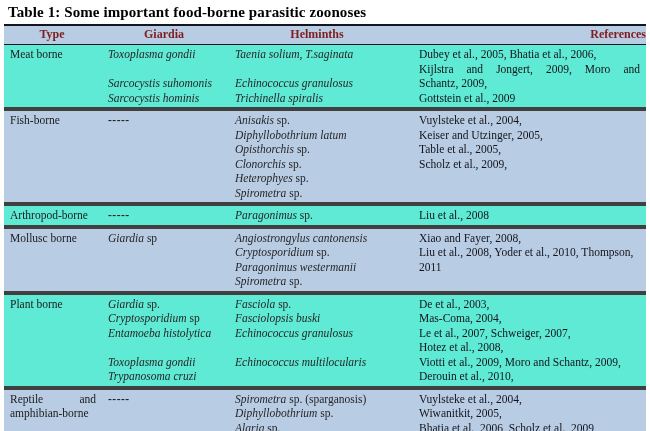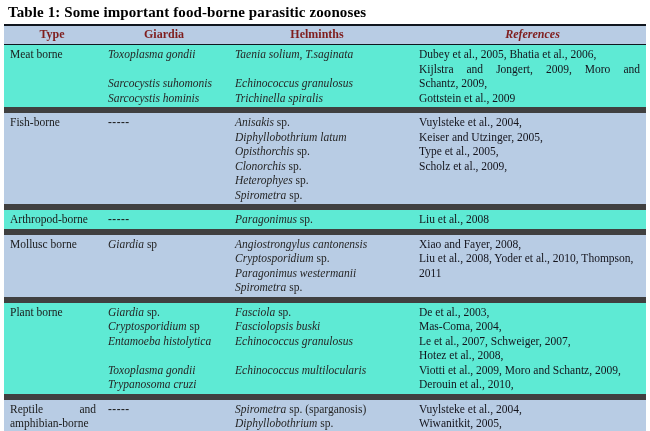--- a/index.html
+++ b/index.html
@@ -19,28 +19,28 @@
   }
 
   .hrow {
     display:grid; grid-template-columns:96px 128px 178px 1fr;
     background:#b8cce4;
     border-bottom:1.5px solid #10161f;
     font-weight:bold; font-size:12px; color:#7f1d1d;
     padding:1px 0 2px 0;
   }
   .hcell { text-align:center; }
-  .hcell.h-refs { text-align:center; padding-left:13px;font-style:italic; }
+  .hcell.h-refs { text-align:right; padding-left:13px; }
 
   .trow {
     display:grid; grid-template-columns:96px 128px 178px 1fr;
     background:#5eead4; padding:2px 0 2px 0;
   }
   .trow.shaded { background:#b8cce4; }
-  .trow + .trow { border-top:6px solid #404040; }
+  .trow + .trow { border-top:4px solid #404040; }
 
   .cell { line-height:14.5px; }
   .type-cell      { padding-left:6px;  padding-right:4px; }
   .protozoa-cell  { padding-left:8px;  padding-right:4px; }
   .helminths-cell { padding-left:7px;  padding-right:4px; }
   .refs-cell      { padding-left:13px; padding-right:6px; color:#14141c; }
 
   .line { min-height:14.5px; }
   .line.justify { text-align:justify; text-align-last:justify; }
   .species { font-style:italic; color:#262626; }
@@ -95,21 +95,21 @@
             <div class="line species"><span>Anisakis </span><span class="roman">sp.</span></div>
             <div class="line species"><span>Diphyllobothrium latum</span></div>
             <div class="line species"><span>Opisthorchis </span><span class="roman">sp.</span></div>
             <div class="line species"><span>Clonorchis </span><span class="roman">sp.</span></div>
             <div class="line species"><span>Heterophyes </span><span class="roman">sp.</span></div>
             <div class="line species"><span>Spirometra </span><span class="roman">sp.</span></div>
           </div>
           <div class="cell refs-cell">
             <div class="line">Vuylsteke et al., 2004,</div>
             <div class="line">Keiser and Utzinger, 2005,</div>
-            <div class="line">Type et al., 2005,</div>
+            <div class="line">Table et al., 2005,</div>
             <div class="line">Scholz et al., 2009,</div>
           </div>
         </div>
         <div class="trow">
           <div class="cell type-cell">
             <div class="line">Arthropod-borne</div>
           </div>
           <div class="cell protozoa-cell">
             <div class="line dashes">-----</div>
           </div>

